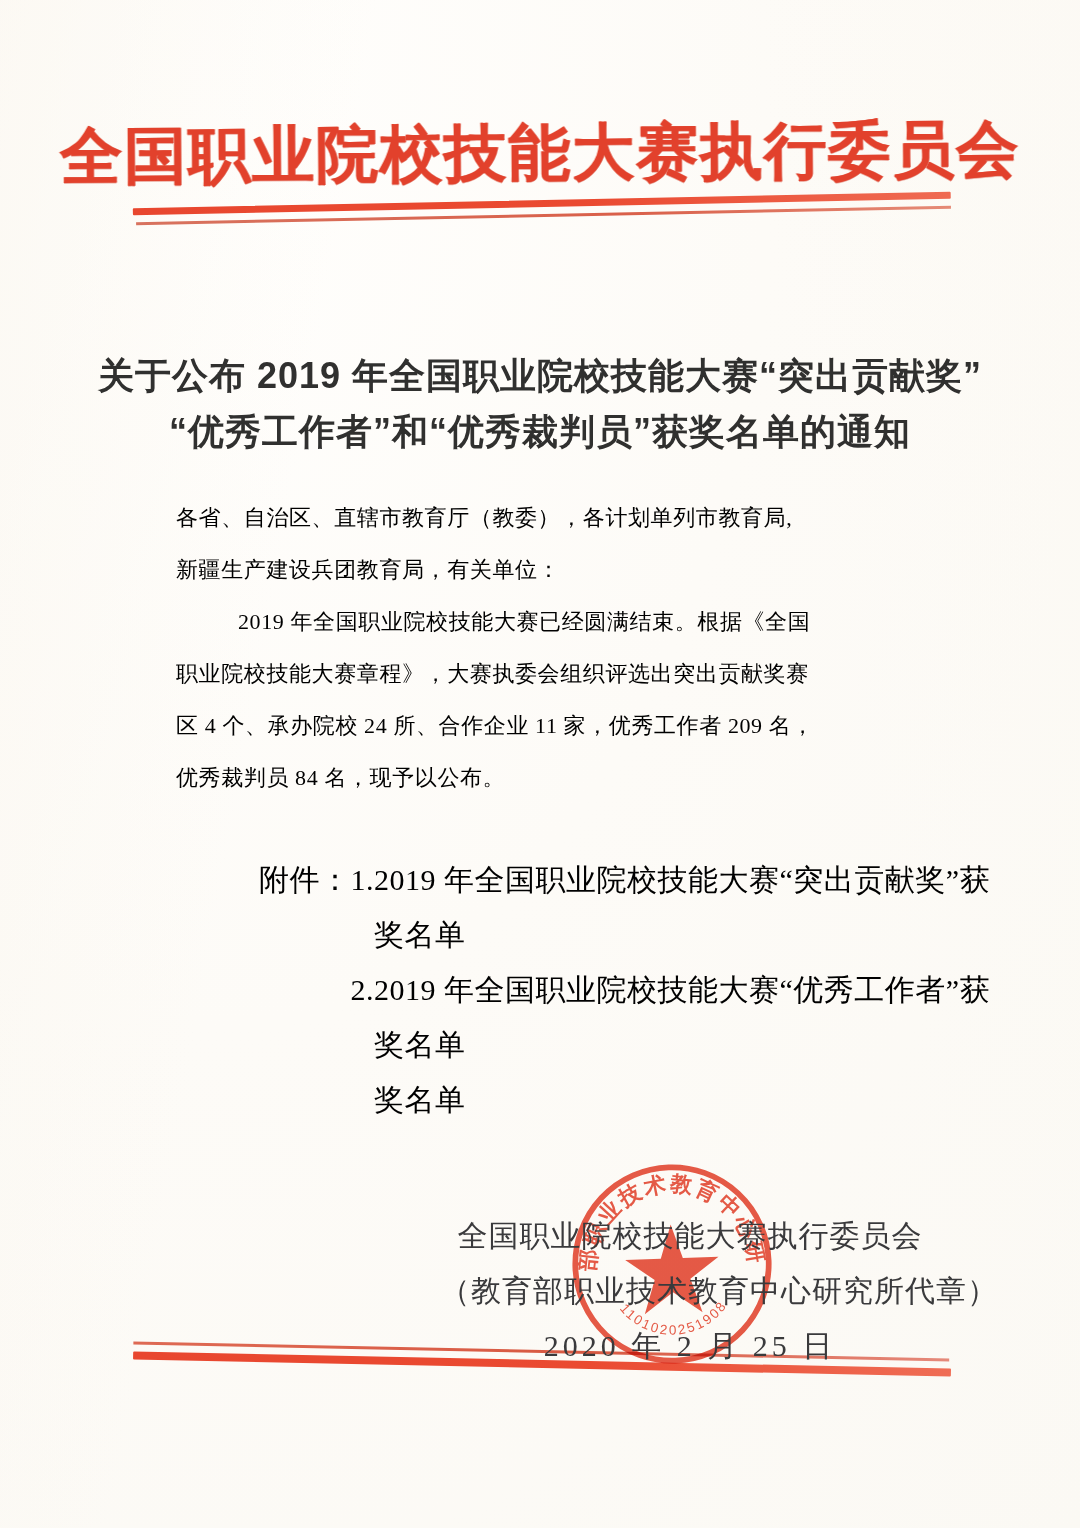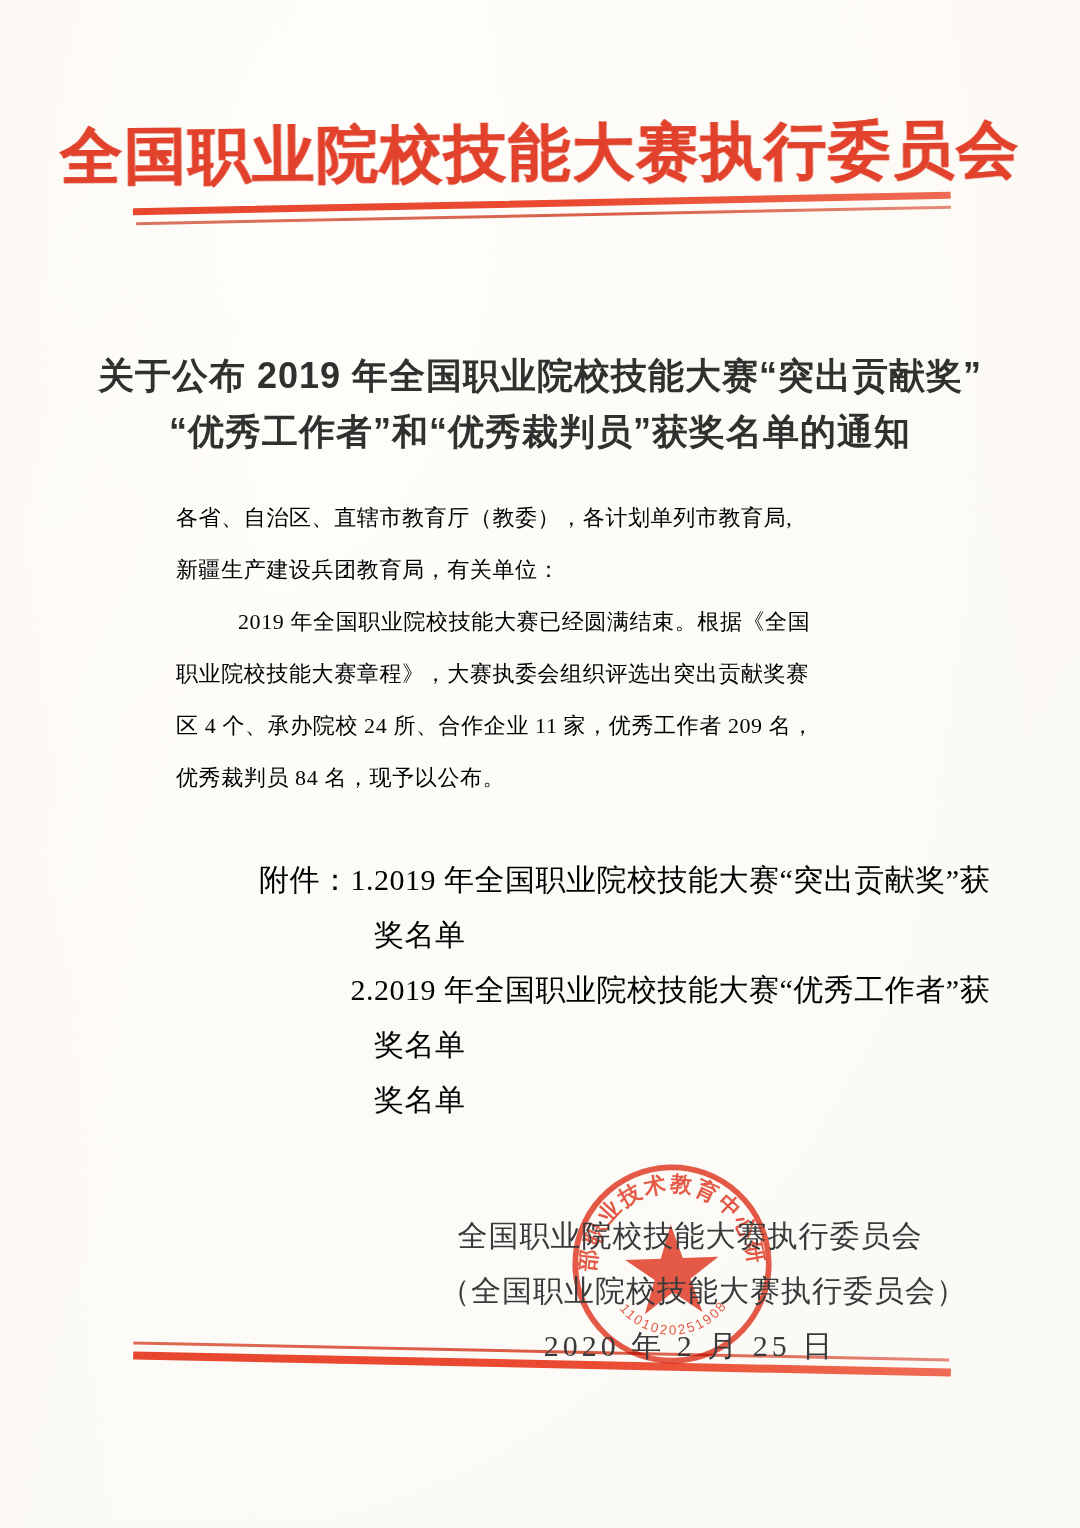--- a/index.html
+++ b/index.html
@@ -270,21 +270,21 @@
       </text>
       <polygon fill="#e3402a" points="100,62 110.6,94.6 144.9,94.6 117.2,114.8 127.8,147.4 100,127.2 72.2,147.4 82.8,114.8 55.1,94.6 89.4,94.6"></polygon>
       <text font-family="'Liberation Sans','DejaVu Sans',sans-serif" font-size="13" fill="#e3402a" letter-spacing="2.2" text-anchor="middle">
         <textPath href="#sealArcBottom" startOffset="50%">1101020251908</textPath>
       </text>
     </svg>
   </div>
 
   <div class="signature">
     <span class="sl">全国职业院校技能大赛执行委员会</span>
-    <span class="sl">（全国职业院校技能大赛执行委员会）</span>
+    <span class="sl">（教育部职业技术教育中心研究所代章）</span>
     <span class="sl sdate">2020 年 2 月 25 日</span>
   </div>
 
   <div class="rules-bottom">
     <div class="r1"></div>
     <div class="r2"></div>
   </div>
 
 </div>
 

